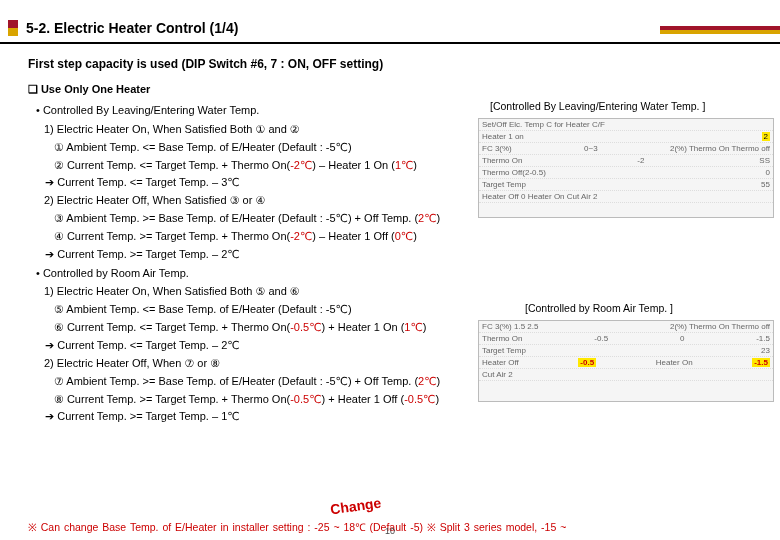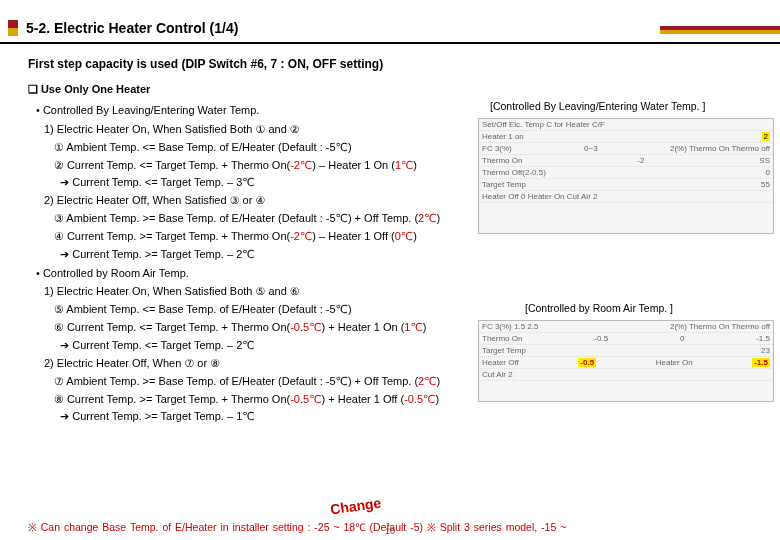--- a/index.html
+++ b/index.html
@@ -47,21 +47,21 @@
   }
   .intro { font-size: 12px; margin-bottom: 10px; font-weight: bold; }
   .section-h {
     font-weight: bold;
     margin: 4px 0 6px 0;
     font-size: 11px;
   }
   .bullet1 { margin-left: 8px; margin-bottom: 4px; }
   .num1 { margin-left: 16px; margin-bottom: 3px; }
   .num2 { margin-left: 26px; margin-bottom: 3px; }
-  .arrow { margin-left: 32px; margin-bottom: 3px; }
+  .arrow { margin-left: 17px; margin-bottom: 3px; }
   .right-caption {
     position: absolute;
     font-size: 10.5px;
   }
   .plot {
     position: absolute;
     background: #f5f5f5;
     border: 1px solid #bbb;
     font-size: 8px;
     color: #666;
@@ -136,21 +136,21 @@
   </div>
   <div class="num2">
     <span>⑧ Current Temp. &gt;= Target Temp. + Thermo On(</span><span class="red">-0.5℃</span><span>) + Heater 1 Off (</span><span class="red">-0.5℃</span><span>)</span>
   </div>
   <div class="arrow">➔ Current Temp. &gt;= Target Temp. – 1℃</div>
 </div>
 
 <div class="right-caption" style="top:100px; left:490px;">[Controlled By Leaving/Entering Water Temp. ]</div>
 <div class="right-caption" style="top:302px; left:525px;">[Controlled by Room Air Temp. ]</div>
 
-<div class="plot" style="top:118px; left:478px; width:296px; height:116px;">
+<div class="plot" style="top:118px; left:478px; width:296px; height:100px;">
   <div class="row">
       <span>Set/Off Elc. Temp     C     for Heater  C/F</span>
     </div>
   <div class="row">
       <span>Heater 1 on</span>
       <span class="hl">2</span>
     </div>
   <div class="row">
       <span>FC 3(%)</span>
       <span>0~3</span>

